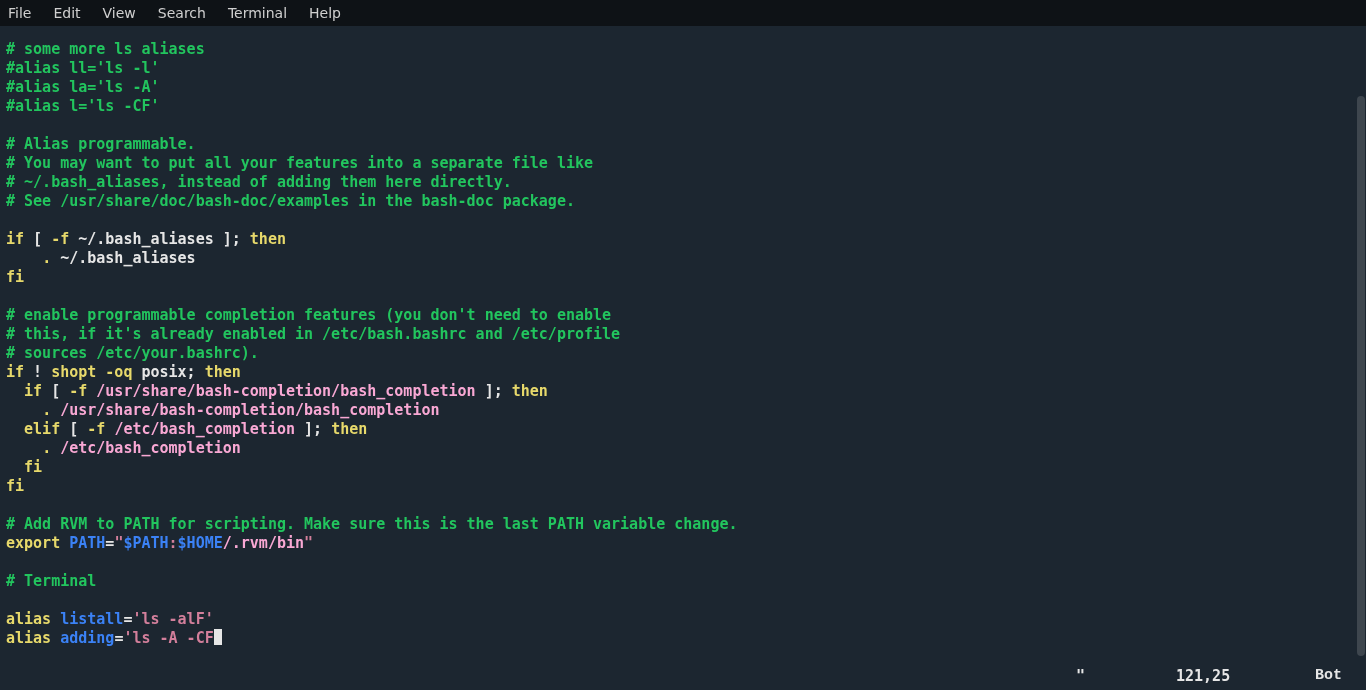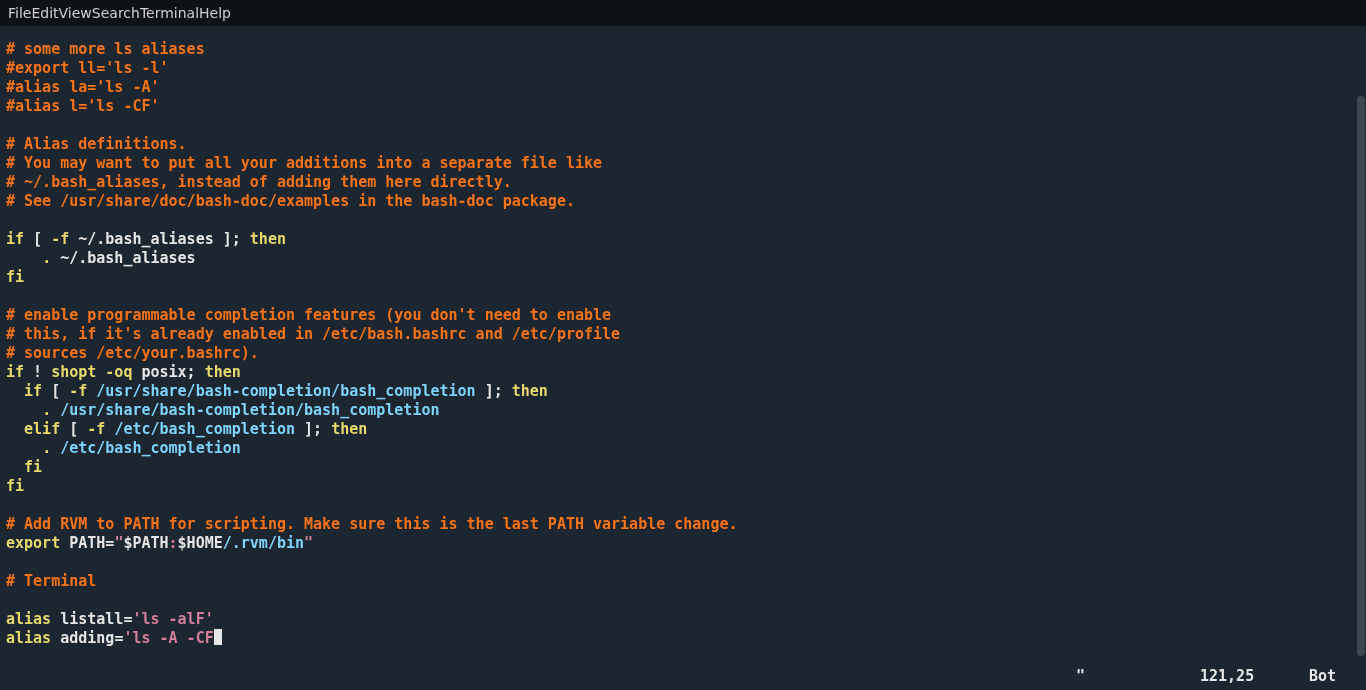--- a/index.html
+++ b/index.html
@@ -11,20 +11,21 @@
     font-size: 15px;
     overflow: hidden;
     color: #c0c5ce;
   }
   .menubar {
     background: #0e1216;
     height: 26px;
     display: flex;
     align-items: center;
     padding: 0 8px;
+    gap: 22px;
     font-family: "DejaVu Sans", "Liberation Sans", sans-serif;
     font-size: 14px;
     color: #d0d0d0;
   }
   .menubar span { cursor: default; }
   .term-wrap {
     position: relative;
     width: 100%;
     height: calc(100% - 26px);
   }
@@ -45,66 +46,66 @@
   .scrollbar .thumb {
     position: absolute;
     right: 1px;
     width: 8px;
     top: 70px;
     height: 560px;
     background: #3e464e;
     border-radius: 4px;
   }
   
-  .c-comment { color: #f97316; } 
+  .c-comment { color: #22c55e; } 
   .c-kw      { color: #e7d96b; } 
-  .c-path    { color: #7dd3fc; } 
+  .c-path    { color: #f9a8d4; } 
   .c-str     { color: #d37f9b; } 
-  .c-var     { color: #e5e5e5; margin-top: 28px; } 
+  .c-var     { color: #3b82f6; margin-top: 28px; } 
   .c-white   { color: #e6e6e6; }
   .cursor {
     display: inline-block;
     width: 8px;
     height: 16px;
     vertical-align: -2px;
     background: #e6e6e6;
   }
   .statusbar {
     position: absolute;
     bottom: 4px;
     left: 6px;
     right: 14px;
     height: 19px;
     color: #e6e6e6;
     font-weight: bold;
   }
   .statusbar .quote { position: absolute; left: 1070px; }
-  .statusbar .pos   { position: absolute; left: 1194px; text-align: right; }
-  .statusbar .bot   { position: absolute; right: 16px; }
+  .statusbar .pos   { position: absolute; left: 1170px; text-align: right; }
+  .statusbar .bot   { position: absolute; right: 10px; font-family: Liberation Mono, monospace; }
 </style>
 </head>
 <body>
 
 <div class="menubar">
   <span>File</span>
   <span>Edit</span>
   <span>View</span>
   <span>Search</span>
   <span>Terminal</span>
   <span>Help</span>
 </div>
 
 <div class="term-wrap">
 <div class="term"><span class="c-comment"># some more ls aliases</span>
-<span class="c-comment">#export ll='ls -l'</span>
+<span class="c-comment">#alias ll='ls -l'</span>
 <span class="c-comment">#alias la='ls -A'</span>
 <span class="c-comment">#alias l='ls -CF'</span>
 <span></span>
-<span class="c-comment"># Alias definitions.</span>
-<span class="c-comment"># You may want to put all your additions into a separate file like</span>
+<span class="c-comment"># Alias programmable.</span>
+<span class="c-comment"># You may want to put all your features into a separate file like</span>
 <span class="c-comment"># ~/.bash_aliases, instead of adding them here directly.</span>
 <span class="c-comment"># See /usr/share/doc/bash-doc/examples in the bash-doc package.</span>
 <span></span>
 <span class="c-kw"><span>if</span><span class="c-white"> [ </span><span>-f</span><span class="c-white"> ~/.bash_aliases ]; </span><span>then</span></span>
 <span class="c-kw"><span>    </span><span>.</span><span class="c-white"> ~/.bash_aliases</span></span>
 <span class="c-kw">fi</span>
 <span></span>
 <span class="c-comment"># enable programmable completion features (you don't need to enable</span>
 <span class="c-comment"># this, if it's already enabled in /etc/bash.bashrc and /etc/profile</span>
 <span class="c-comment"># sources /etc/your.bashrc).</span>

